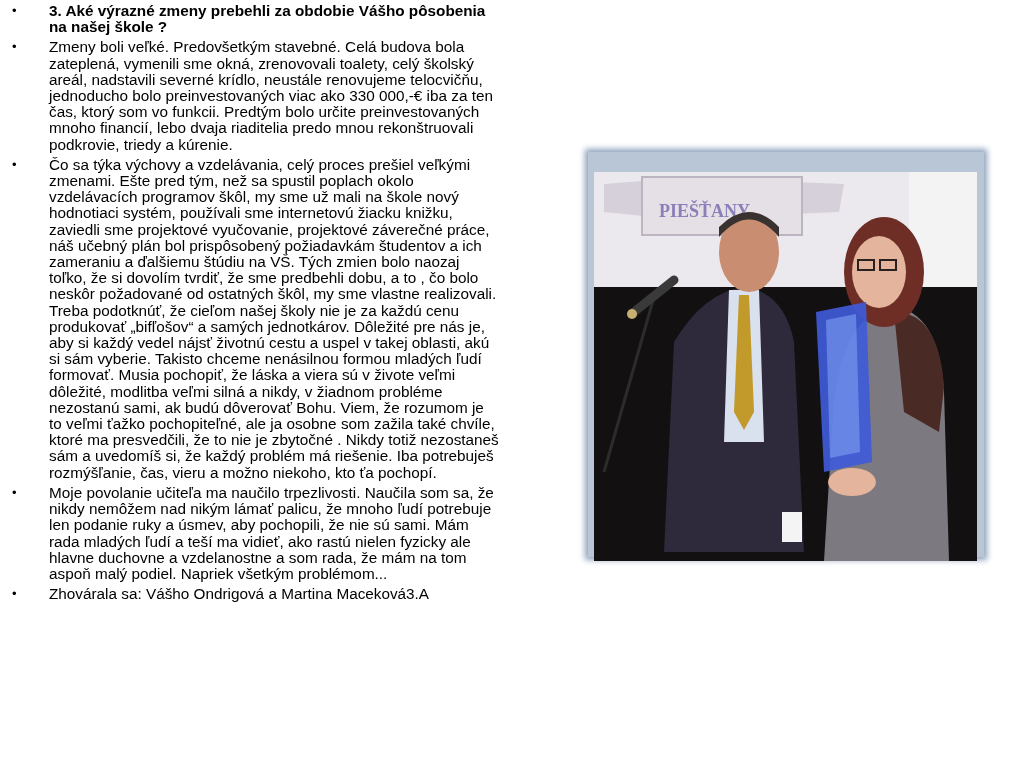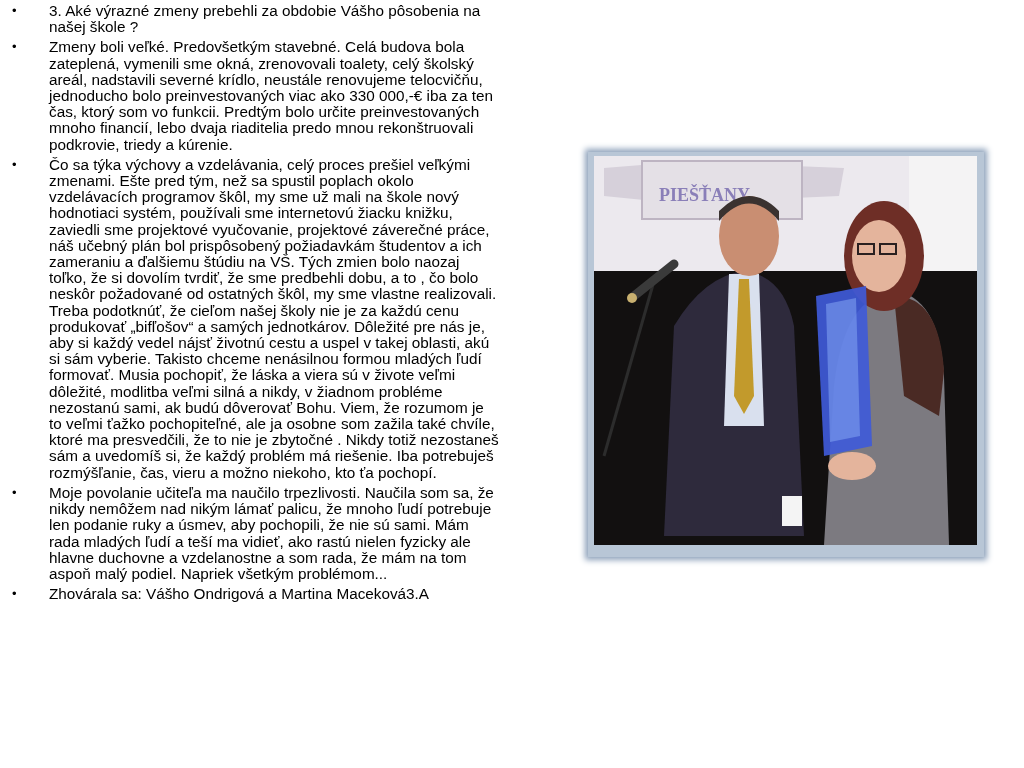--- a/index.html
+++ b/index.html
@@ -1,24 +1,24 @@
 <!DOCTYPE html>
 <html><head>
 <meta charset="utf-8">
 <style>
   html, body { margin:0; padding:0; }
   body { width:1024px; height:768px; background:#ffffff; position:relative; overflow:hidden;
          font-family:"Liberation Sans", sans-serif; color:#000; }
   .textcol { position:absolute; left:0; top:3px; width:500px; }
   .bullet { position:relative; padding-left:49px; font-size:15.3px; line-height:16.2px; margin-bottom:4px; }
   .bullet .dot { position:absolute; left:12px; top:0; font-size:13px; }
-  .bullet.bold .txt { font-weight:normal; }
+  .bullet.bold .txt { font-weight:bold; }
   .photo-frame { position:absolute; left:588px; top:152px; width:396px; height:405px;
                  background:#b8c6d6; box-shadow:0 0 6px 3px #8ea2bb; }
-  .photo { position:absolute; left:6px; top:4px; width:383px; height:389px; overflow:hidden; background:#1a1514; }
+  .photo { position:absolute; left:6px; top:20px; width:383px; height:389px; overflow:hidden; background:#1a1514; }
   .photo svg { display:block; }
 </style>
 </head>
 <body>
 
 <div class="textcol">
   <div class="bullet bold">
     <span class="dot">•</span>
     <span class="txt">3. Aké výrazné zmeny prebehli za obdobie Vášho pôsobenia na našej škole ?</span>
   </div>

